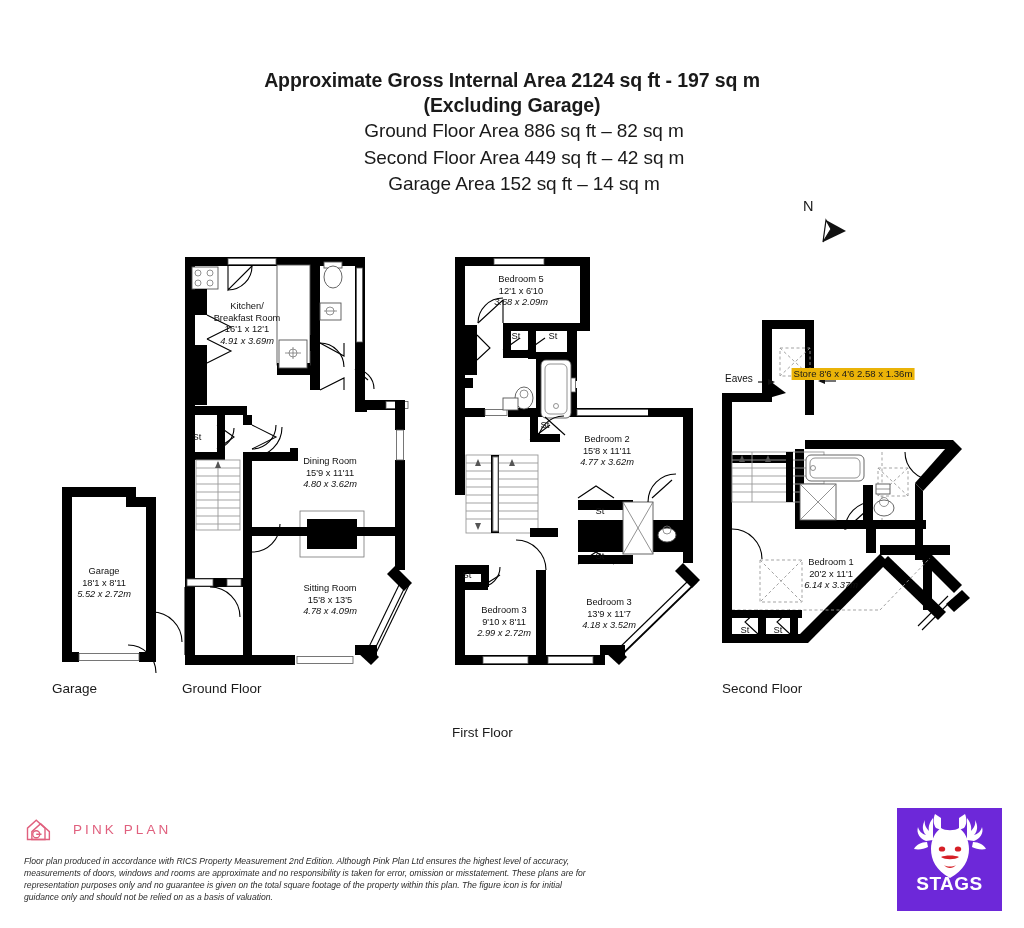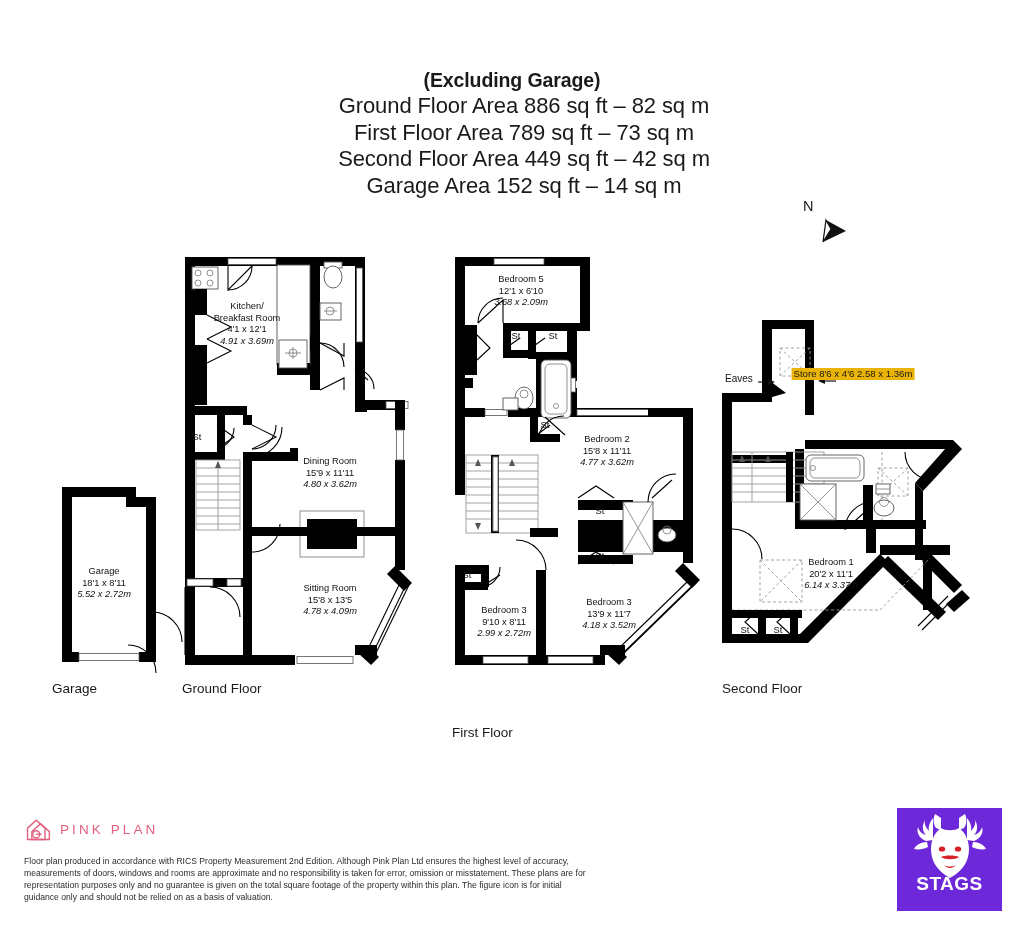--- a/index.html
+++ b/index.html
@@ -21,21 +21,21 @@
     top: 68px; left: 0; width: 1024px;
     text-align: center;
   }
   .hdr-main {
     font-size: 19.5px;
     font-weight: bold;
     line-height: 25px;
     letter-spacing: -0.1px;
   }
   .hdr-sub {
-    font-size: 22px;
+    font-size: 19px;
     font-weight: normal;
     line-height: 26.5px;
     letter-spacing: -0.1px;
     padding-left: 24px;
   }
 
   
   #compass {
     position: absolute;
     left: 800px; top: 198px;
@@ -98,36 +98,37 @@
     white-space: nowrap;
     transform: translateX(-50%);
     background: #eab308;
     padding: 0 2px;
   }
 
   
   #pinkplan {
     position: absolute;
     left: 24px; top: 815px;
-    display: flex; align-items: center; gap: 8px;
+    display: flex; align-items: center; gap: 21px;
   }
   #pinkplan .pp-text {
     font-size: 13.5px;
     letter-spacing: 3.1px;
     color: #e0607e;
     font-weight: normal;
   }
   #disclaimer {
     position: absolute;
     left: 24px; top: 856px;
     width: 575px;
     font-size: 8.6px;
     line-height: 11.9px;
     color: #2b2b2b;
     text-align: left;
+    font-style: italic;
   }
   #stags {
     position: absolute;
     left: 897px; top: 808px;
     width: 105px; height: 103px;
     background: #6d28d9;
   }
   #stags .stags-word {
     position: absolute;
     left: 0; right: 0; bottom: 16px;
@@ -136,23 +137,23 @@
     font-size: 19px;
     font-weight: bold;
     letter-spacing: 0.5px;
     font-family: "Liberation Sans", sans-serif;
   }
 </style>
 </head>
 <body>
 
 <div id="header">
+  <div class="hdr-main">Approximate Gross Internal Area 2124 sq ft - 197 sq m</div>
   <div class="hdr-main">(Excluding Garage)</div>
   <div class="hdr-sub">Ground Floor Area 886 sq ft – 82 sq m</div>
-  <div class="hdr-sub">First Floor Area 789 sq ft – 73 sq m</div>
   <div class="hdr-sub">Second Floor Area 449 sq ft – 42 sq m</div>
   <div class="hdr-sub">Garage Area 152 sq ft – 14 sq m</div>
 </div>
 
 <div id="compass">
   <span class="n-letter">N</span>
   <svg width="60" height="52">
     <polygon points="23,44 26,22 46,33" fill="#111"></polygon>
     <polygon points="23,44 26,22 31,31" fill="#fff" stroke="#111" stroke-width="1.2"></polygon>
   </svg>
@@ -527,21 +528,21 @@
 
 <div class="room-label" style="left:104px; top:566px;">
   <span class="nm">Garage</span>
   <span class="d1">18'1 x 8'11</span>
   <span class="d2">5.52 x 2.72m</span>
 </div>
 
 <div class="room-label" style="left:247px; top:301px;">
   <span class="nm">Kitchen/</span>
   <span class="nm">Breakfast Room</span>
-  <span class="d1">4'1 x 12'1</span>
+  <span class="d1">16'1 x 12'1</span>
   <span class="d2">4.91 x 3.69m</span>
 </div>
 
 <div class="room-label" style="left:330px; top:456px;">
   <span class="nm">Dining Room</span>
   <span class="d1">15'9 x 11'11</span>
   <span class="d2">4.80 x 3.62m</span>
 </div>
 
 <div class="room-label" style="left:330px; top:583px;">

